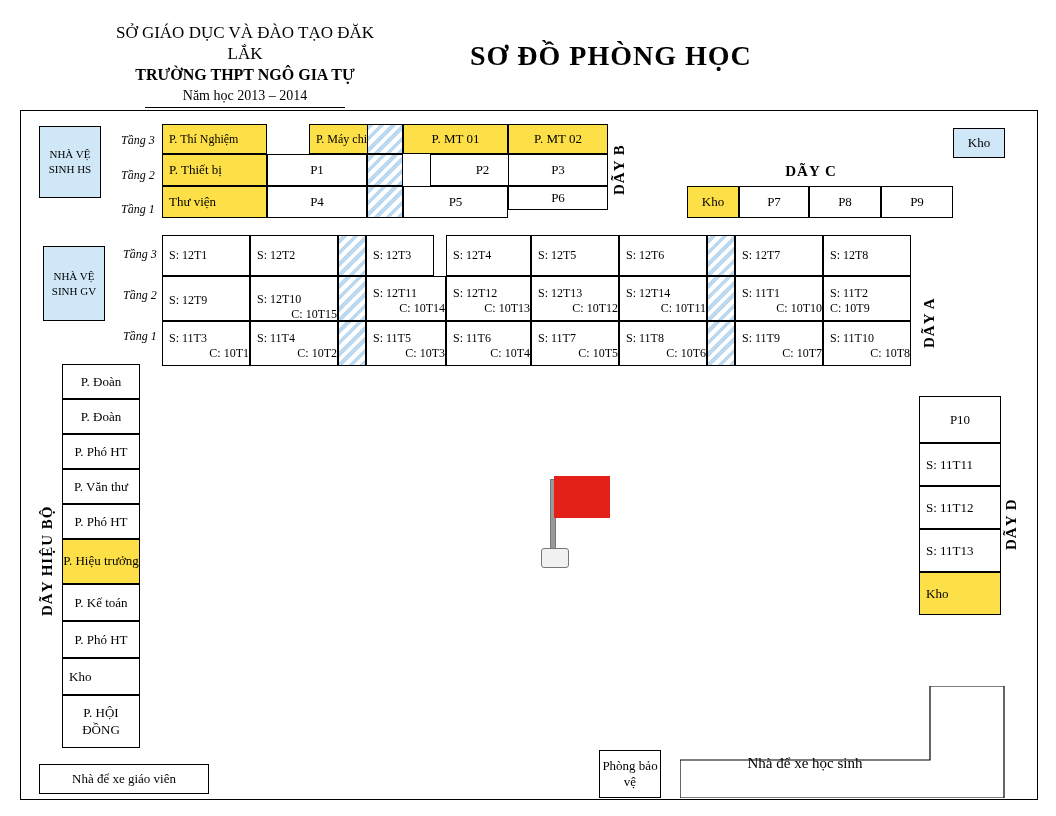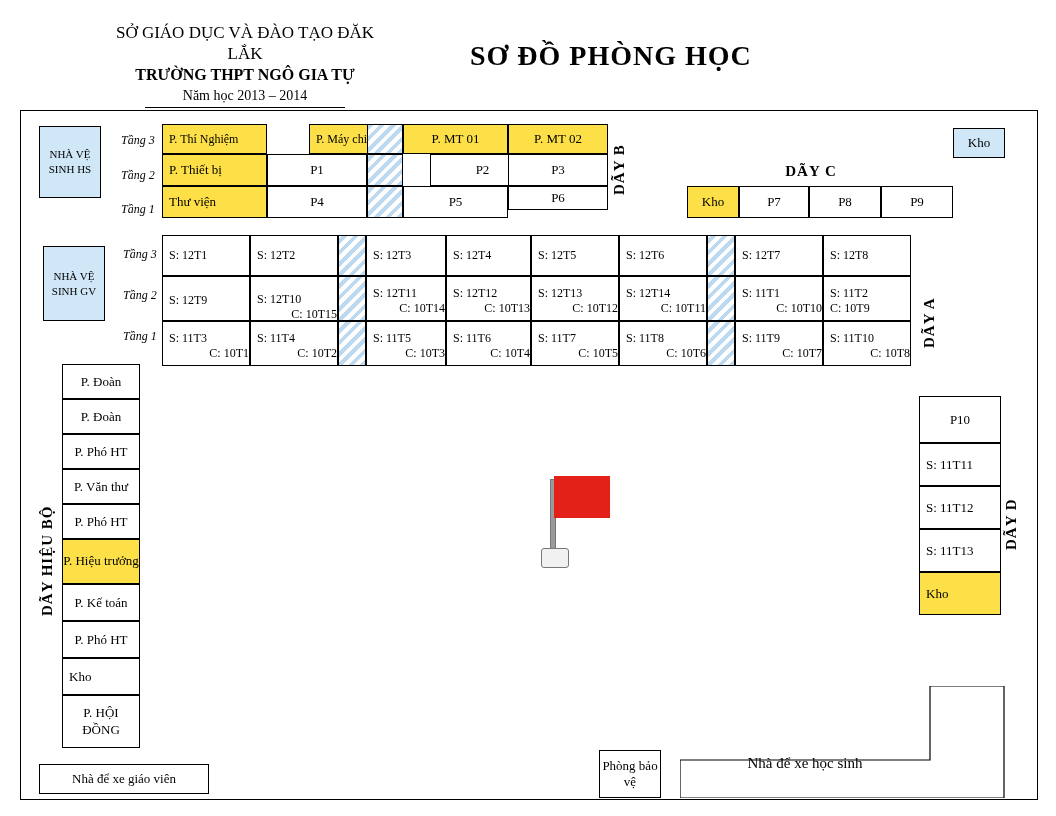--- a/index.html
+++ b/index.html
@@ -90,21 +90,21 @@
     <div class="cell" style="left:788px;top:75px;width:72px;height:32px;">P8</div>
     <div class="cell" style="left:860px;top:75px;width:72px;height:32px;">P9</div>
 
     <div class="lbl lbl-i" style="left:102px;top:136px;font-size:12px;">Tầng 3</div>
     <div class="lbl lbl-i" style="left:102px;top:177px;font-size:12px;">Tầng 2</div>
     <div class="lbl lbl-i" style="left:102px;top:218px;font-size:12px;">Tầng 1</div>
 
     <div class="cell left small" style="left:141px;top:124px;width:88px;height:41px;">S: 12T1</div>
     <div class="cell left small" style="left:229px;top:124px;width:88px;height:41px;">S: 12T2</div>
     <div class="cell hatch" style="left:317px;top:124px;width:28px;height:41px;"></div>
-    <div class="cell left small" style="left:345px;top:124px;width:80px;height:41px;">S: 12T3</div>
+    <div class="cell left small" style="left:345px;top:124px;width:68px;height:41px;">S: 12T3</div>
     <div class="cell left small" style="left:425px;top:124px;width:85px;height:41px;">S: 12T4</div>
     <div class="cell left small" style="left:510px;top:124px;width:88px;height:41px;">S: 12T5</div>
     <div class="cell left small" style="left:598px;top:124px;width:88px;height:41px;">S: 12T6</div>
     <div class="cell hatch" style="left:686px;top:124px;width:28px;height:41px;"></div>
     <div class="cell left small" style="left:714px;top:124px;width:88px;height:41px;">S: 12T7</div>
     <div class="cell left small" style="left:802px;top:124px;width:88px;height:41px;">S: 12T8</div>
 
     <div class="cell left small twoline" style="left:141px;top:165px;width:88px;height:45px;align-items:flex-end;justify-content:center;padding-top:4px;">
       <span style="text-align:left;">S: 12T9</span>
       <span style="text-align:right;"></span>

